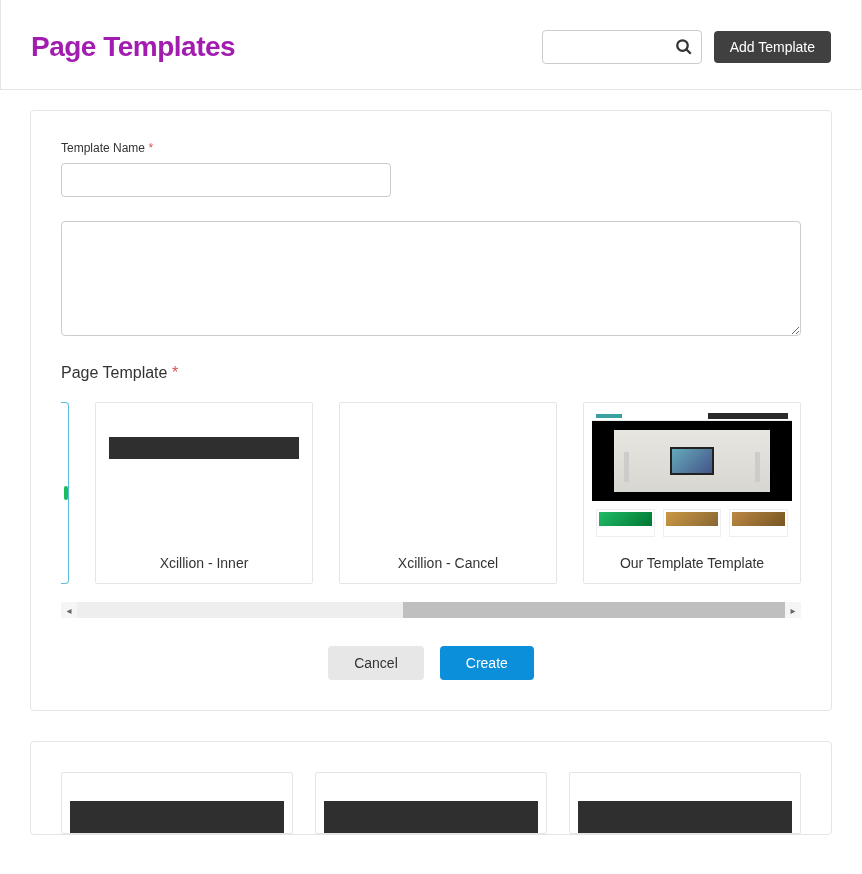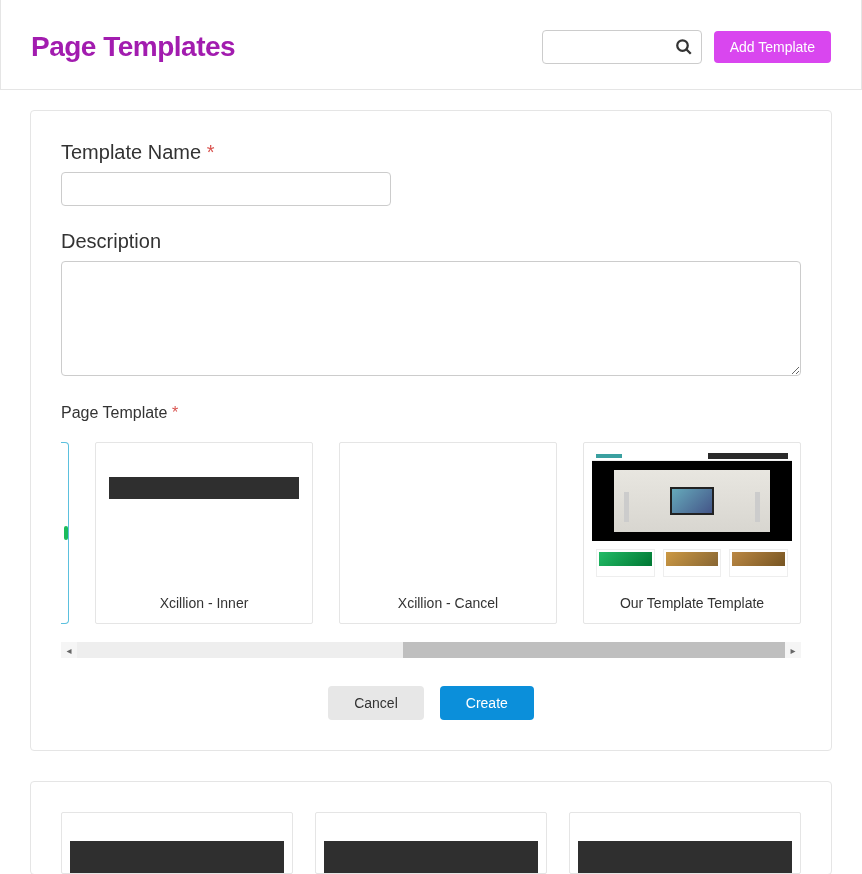--- a/index.html
+++ b/index.html
@@ -56,39 +56,39 @@
     }
     .btn {
       border: none;
       border-radius: 4px;
       font-size: 14px;
       padding: 8px 16px;
       cursor: pointer;
       font-family: inherit;
     }
     .btn-primary {
-      background: #d946ef;
+      background: #404040;
       color: #fff;
     }
     .content-area {
       padding: 20px 30px;
     }
     .panel {
       border: 1px solid #e5e5e5;
       border-radius: 4px;
       padding: 30px;
       background: #fff;
       margin-bottom: 30px;
     }
     .form-group {
       margin-bottom: 24px;
     }
     .form-label {
       display: block;
-      font-size: 20px;
+      font-size: 12px;
       color: #333;
       margin-bottom: 8px;
     }
     .required { color: #d9534f; }
     .text-input {
       width: 330px;
       height: 34px;
       border: 1px solid #ccc;
       border-radius: 4px;
       padding: 6px 10px;
@@ -355,21 +355,20 @@
 
     <div class="form-group">
       <label class="form-label">
         <span>Template Name</span>
         <span class="required"> *</span>
       </label>
       <input type="text" class="text-input" value="" style="">
     </div>
 
     <div class="form-group">
-      <label class="form-label">Description</label>
       <textarea class="textarea-input" style=""></textarea>
     </div>
 
     <div>
       <h3 class="section-heading">
         <span>Page Template</span>
         <span class="required"> *</span>
       </h3>
 
       <div class="templates-row">

